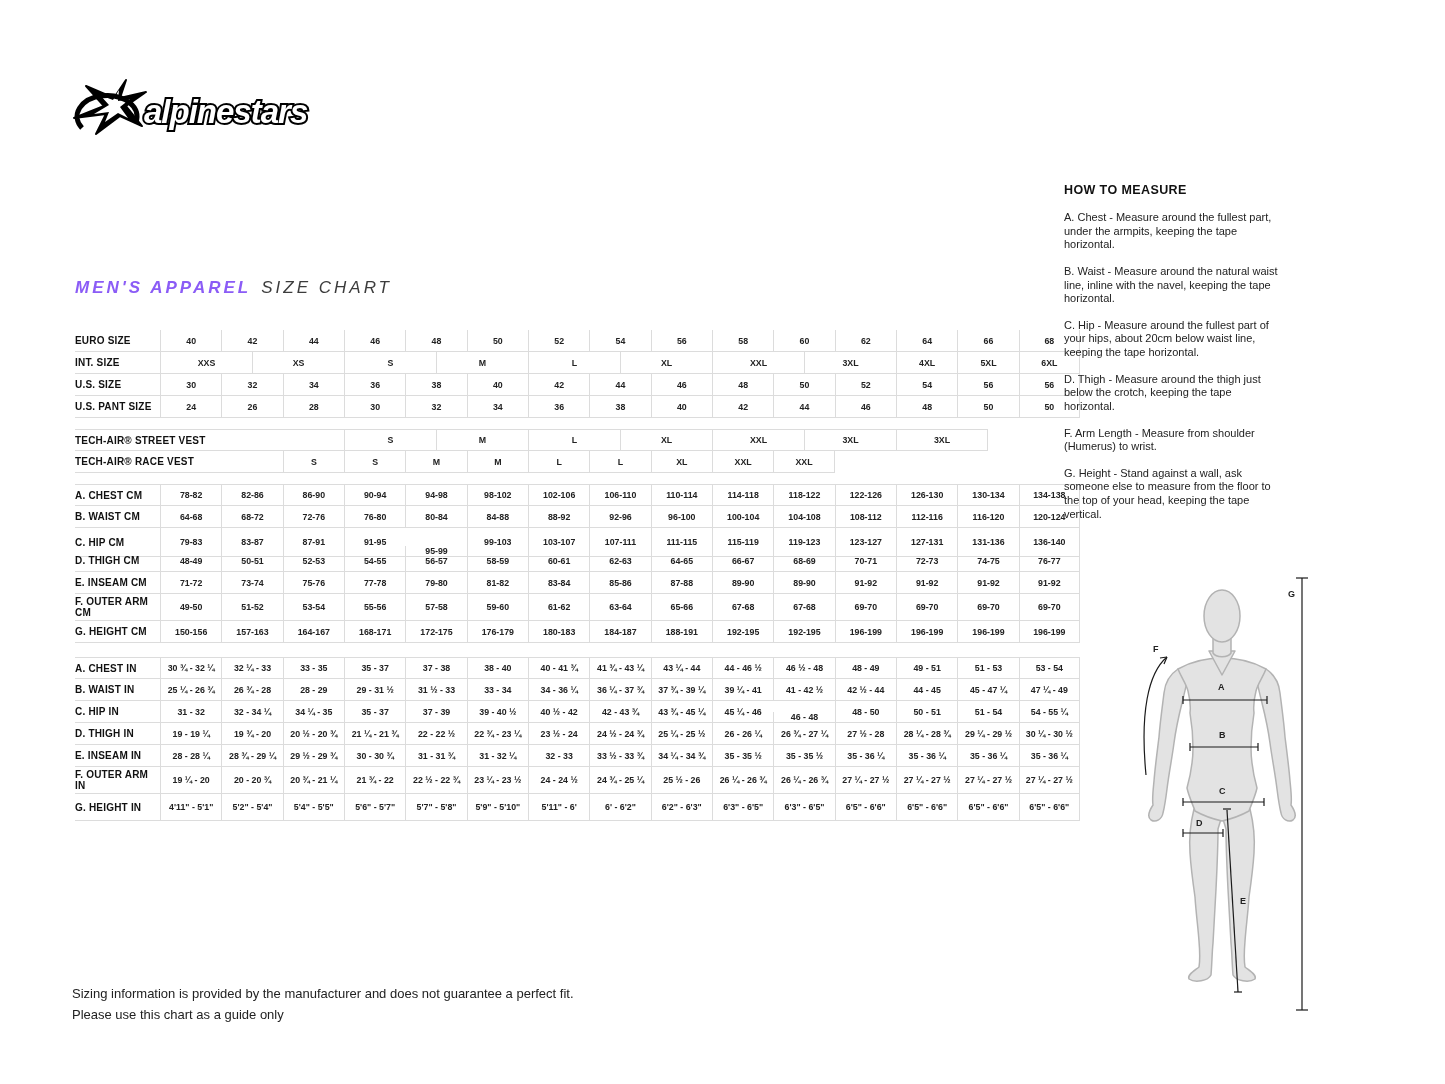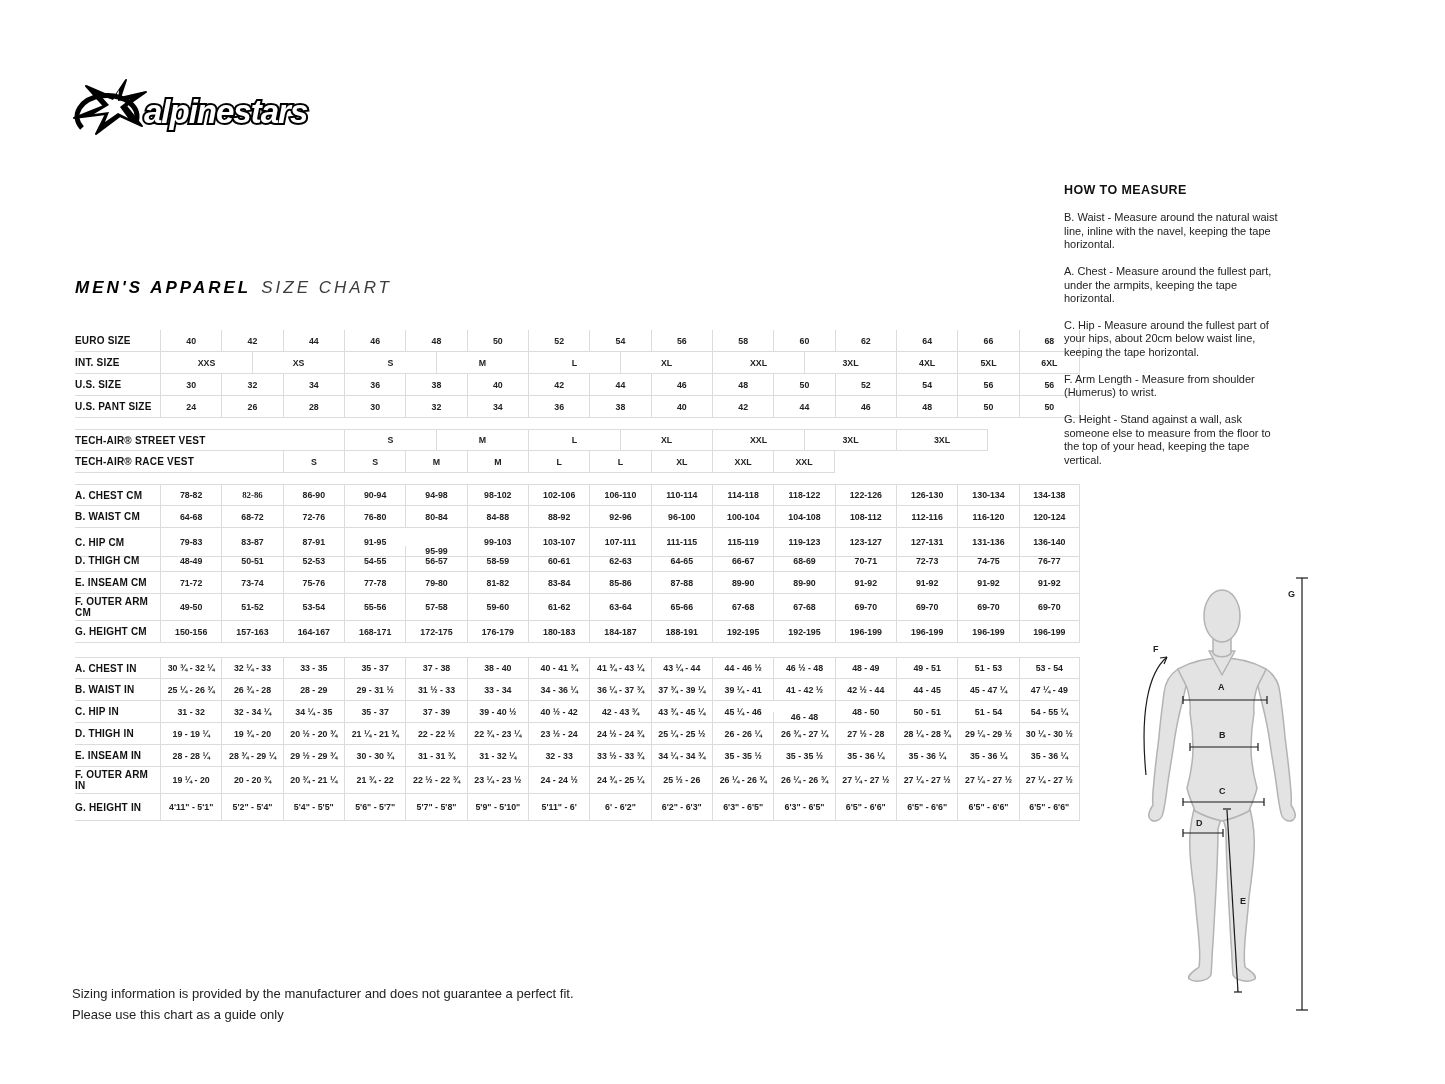--- a/index.html
+++ b/index.html
@@ -4,21 +4,21 @@
 <style>
   html,body{margin:0;padding:0;background:#fff;}
   .page{position:relative;width:1445px;height:1084px;background:#ffffff;overflow:hidden;
         font-family:"Liberation Sans",sans-serif;color:#1a1a1a;}
 
   
   .logo{position:absolute;left:70px;top:78px;width:265px;height:62px;}
 
   
   .title{position:absolute;left:75px;top:278px;font-style:italic;font-size:17px;letter-spacing:3px;white-space:nowrap;}
-  .title .main{font-weight:bold;color:#000000;}
+  .title .main{font-weight:bold;color:#8b5cf6;}
   .title .sub{font-weight:400;color:#3c3c3c;margin-left:10px;}
 
   
   .size-table{position:absolute;left:75px;top:330px;width:1005px;}
   .tgroup{margin-bottom:11px;}
   .tgroup.gap-lg{margin-bottom:14px;}
   .trow{display:grid;grid-template-columns:85px repeat(30,1fr);height:22px;}
   .trow.tall{height:27px;}
   .rlabel{display:flex;align-items:center;font-size:10px;font-weight:bold;letter-spacing:.2px;
           color:#111;border-bottom:1px solid #dcdcdc;line-height:1.1;white-space:normal;overflow:visible;z-index:2;}
@@ -157,21 +157,21 @@
           <div class="tcell" style="grid-column: 18 / span 2;">XL</div>
           <div class="tcell" style="grid-column: 20 / span 2;">XXL</div>
           <div class="tcell last" style="grid-column: 22 / span 2;">XXL</div>
           <div class="filler" style="grid-column: 24 / span 8;"></div>
         </div>
       </div>
       <div class="tgroup bordertop gap-lg">
         <div class="trow">
           <div class="rlabel">A. CHEST CM</div>
           <div class="tcell" style="grid-column: 2 / span 2;">78-82</div>
-          <div class="tcell" style="grid-column: 4 / span 2; font-family: Liberation Serif, serif;">82-86</div>
+          <div class="tcell" style="grid-column: 4 / span 2;">82-86</div>
           <div class="tcell" style="grid-column: 6 / span 2;">86-90</div>
           <div class="tcell" style="grid-column: 8 / span 2;">90-94</div>
           <div class="tcell" style="grid-column: 10 / span 2;">94-98</div>
           <div class="tcell" style="grid-column: 12 / span 2;">98-102</div>
           <div class="tcell" style="grid-column: 14 / span 2;">102-106</div>
           <div class="tcell" style="grid-column: 16 / span 2;">106-110</div>
           <div class="tcell" style="grid-column: 18 / span 2;">110-114</div>
           <div class="tcell" style="grid-column: 20 / span 2;">114-118</div>
           <div class="tcell" style="grid-column: 22 / span 2;">118-122</div>
           <div class="tcell" style="grid-column: 24 / span 2;">122-126</div>
@@ -413,23 +413,24 @@
           <div class="tcell" style="grid-column: 24 / span 2;">6'5" - 6'6"</div>
           <div class="tcell" style="grid-column: 26 / span 2;">6'5" - 6'6"</div>
           <div class="tcell" style="grid-column: 28 / span 2;">6'5" - 6'6"</div>
           <div class="tcell last" style="grid-column: 30 / span 2;">6'5" - 6'6"</div>
         </div>
       </div>
     </div>
 
   <div class="howto">
     <h2>HOW TO MEASURE</h2>
+    <p>A. Chest - Measure around the fullest part, under the armpits, keeping the tape horizontal.</p>
     <p>B. Waist - Measure around the natural waist line, inline with the navel, keeping the tape horizontal.</p>
-    <p>A. Chest - Measure around the fullest part, under the armpits, keeping the tape horizontal.</p>
     <p>C. Hip - Measure around the fullest part of your hips, about 20cm below waist line, keeping the tape horizontal.</p>
+    <p>D. Thigh - Measure around the thigh just below the crotch, keeping the tape horizontal.</p>
     <p>F. Arm Length - Measure from shoulder (Humerus) to wrist.</p>
     <p>G. Height - Stand against a wall, ask someone else to measure from the floor to the top of your head, keeping the tape vertical.</p>
   </div>
 
   <svg class="diagram" width="200" height="455" viewBox="0 0 200 455">
     <g fill="#e3e3e3" stroke="#b3b3b3" stroke-width="1.5" stroke-linejoin="round">
 
       <path d="M50,106 C41,112 37,120 36,130 C34,146 32,160 31,174 C29,190 27,205 26,218
                C25,228 24,236 25,242 C21,248 19,254 23,257 C28,260 34,256 35,250
                C37,242 38,234 39,226 C41,210 44,195 46,180 C48,165 51,152 54,140

